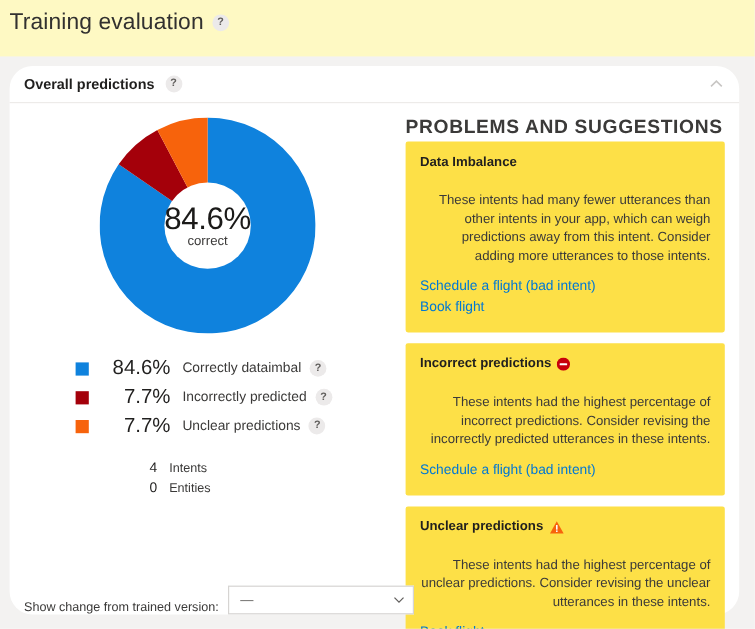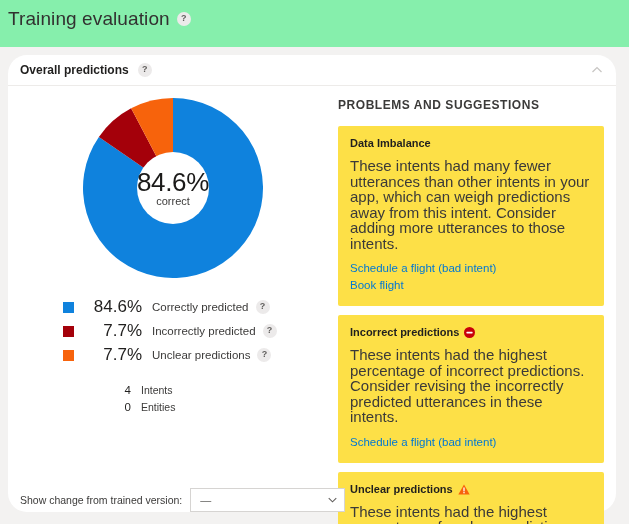--- a/index.html
+++ b/index.html
@@ -12,21 +12,21 @@
     background: #f3f2f1;
     font-family: "Liberation Sans", sans-serif;
     color: #323130;
     overflow: hidden;
     position: relative;
   }
 
   
   .page-header {
     padding: 8px 0 0 8px;
-    background: #86efac;
+    background: #fef9c3;
     height: 47px;
     box-sizing: border-box;
   }
   .title-row {
     display: flex;
     align-items: center;
     gap: 7px;
   }
   .page-title {
     font-size: 19px;
@@ -196,25 +196,25 @@
     color: #3b3a39;
   }
 
   
   .right-col {
     flex: 1 1 auto;
     padding: 12px 12px 0 0;
     box-sizing: border-box;
   }
   .ps-title {
-    font-size: 12px;
+    font-size: 16px;
     font-weight: 700;
     color: #3b3a39;
     letter-spacing: 0.55px;
-    margin-bottom: 14px;
+    margin-bottom: 2px;
   }
   .card {
     background: #fde047;
     border-radius: 2px;
     padding: 10px 12px 12px 12px;
     margin-bottom: 9px;
     box-sizing: border-box;
   }
   .card-head {
     display: flex;
@@ -222,24 +222,25 @@
     gap: 5px;
     margin-bottom: 2px;
   }
   .card-title {
     font-size: 11px;
     font-weight: 700;
     color: #201f1e;
     line-height: 15px;
   }
   .card-text {
-    font-size: 15px;
+    font-size: 11px;
     color: #3b3a39;
     line-height: 15.5px;
-    margin: 7px 0 9px 0;
+    margin: 17px 0 9px 0;
+    text-align: right;
   }
   .card-link {
     display: block;
     font-size: 11.5px;
     color: #0078d4;
     text-decoration: none;
     line-height: 17px;
     cursor: pointer;
   }
 
@@ -250,21 +251,21 @@
     width: 12px; height: 11px; flex: 0 0 auto; display: block;
   }
 
   
   .footer {
     position: absolute;
     left: 8px;
     top: 487px;
     width: 608px;
     display: flex;
-    align-items: center;
+    align-items: flex-end;
     height: 25px;
   }
   .footer-label {
     font-size: 10.5px;
     color: #3b3a39;
     margin-left: 12px;
     margin-right: 8px;
   }
   .select-box {
     width: 155px;
@@ -324,21 +325,21 @@
             <div class="donut-label">correct</div>
           </div>
         </div>
       </div>
 
       <div class="legend">
         <div class="legend-row">
           <span class="swatch" style="background:#0f82dd"></span>
           <span class="legend-pct">84.6%</span>
           <span class="legend-name">
-            <span>Correctly predicted</span>
+            <span>Correctly dataimbal</span>
             <span class="help-badge">?</span>
           </span>
         </div>
         <div class="legend-row">
           <span class="swatch" style="background:#a4000a"></span>
           <span class="legend-pct">7.7%</span>
           <span class="legend-name">
             <span>Incorrectly predicted</span>
             <span class="help-badge">?</span>
           </span>

